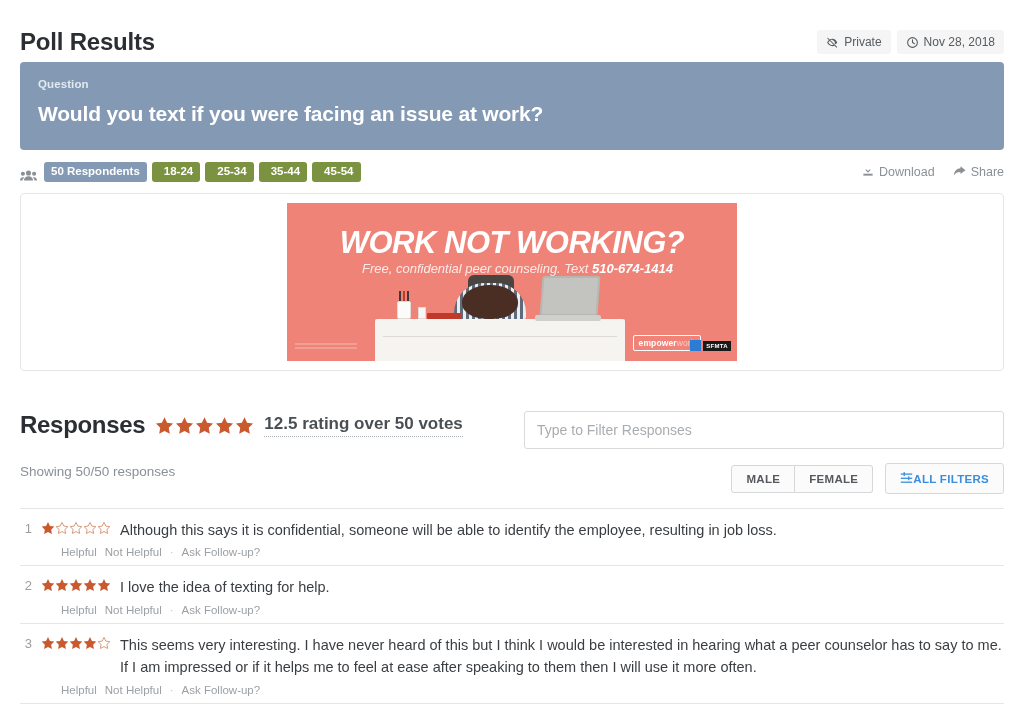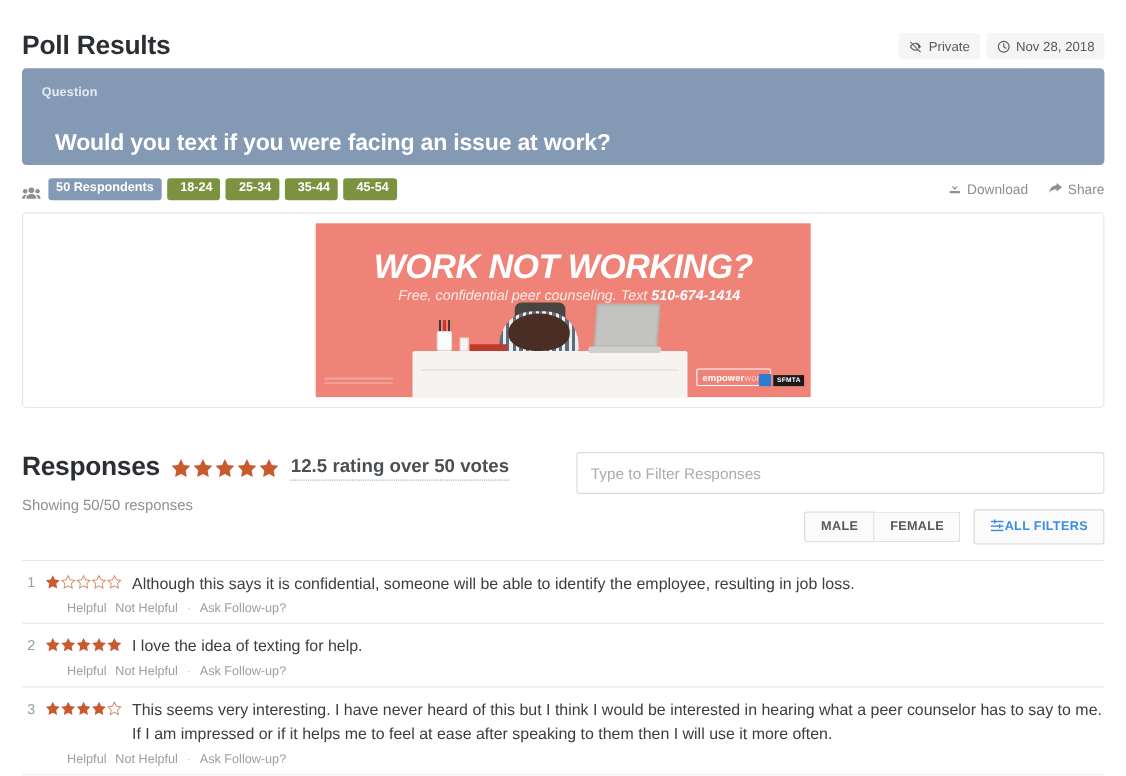--- a/index.html
+++ b/index.html
@@ -32,25 +32,25 @@
   .meta-badge svg { display: block; }
 
   
   .question-card {
     background: #8399b4; border-radius: 4px;
     margin-top: 6px; padding: 16px 18px 20px 18px;
     height: 88px;
   }
   .question-label {
     color: #e3e9f0; font-size: 11.5px; font-weight: bold;
-    margin: 0 0 28px 0; letter-spacing: 0.1px;
+    margin: 0 0 12px 0; letter-spacing: 0.1px;
   }
   .question-text {
     color: #ffffff; font-size: 21px; font-weight: bold;
-    margin: 12px; letter-spacing: -0.2px;
+    margin: 0; letter-spacing: -0.2px;
   }
 
   
   .badges-row {
     display: flex; align-items: center; justify-content: space-between;
     margin-top: 11px; height: 22px;
   }
   .badges-left { display: flex; align-items: flex-end; gap: 5px; }
   .people-icon { color: #8a8f94; display: flex; align-items: center; margin-right: 2px; }
   .badge {
@@ -173,21 +173,21 @@
     font-size: 24px; font-weight: bold; color: #2b2f33; margin: 0;
     letter-spacing: -0.3px;
   }
   .stars { display: flex; gap: 1px; align-items: center; }
   .star { width: 19px; height: 19px; display: block; }
   .rating-text {
     font-size: 17px; font-weight: bold; color: #4a4f54;
     border-bottom: 1px dotted #a8adb2; padding-bottom: 2px;
   }
   .showing-text {
-    font-size: 13.5px; color: #8b9096; margin-top: 13px;
+    font-size: 13.5px; color: #8b9096; margin-top: 25px;
   }
 
   .filters-col { width: 480px; }
   .filter-input {
     width: 100%; height: 38px; border: 1px solid #d8dadc; border-radius: 3px;
     padding: 0 12px; font-size: 14px; color: #333;
     font-family: "Liberation Sans", sans-serif; outline: none;
   }
   .filter-input::placeholder { color: #a9adb1; }
   .filter-buttons {

